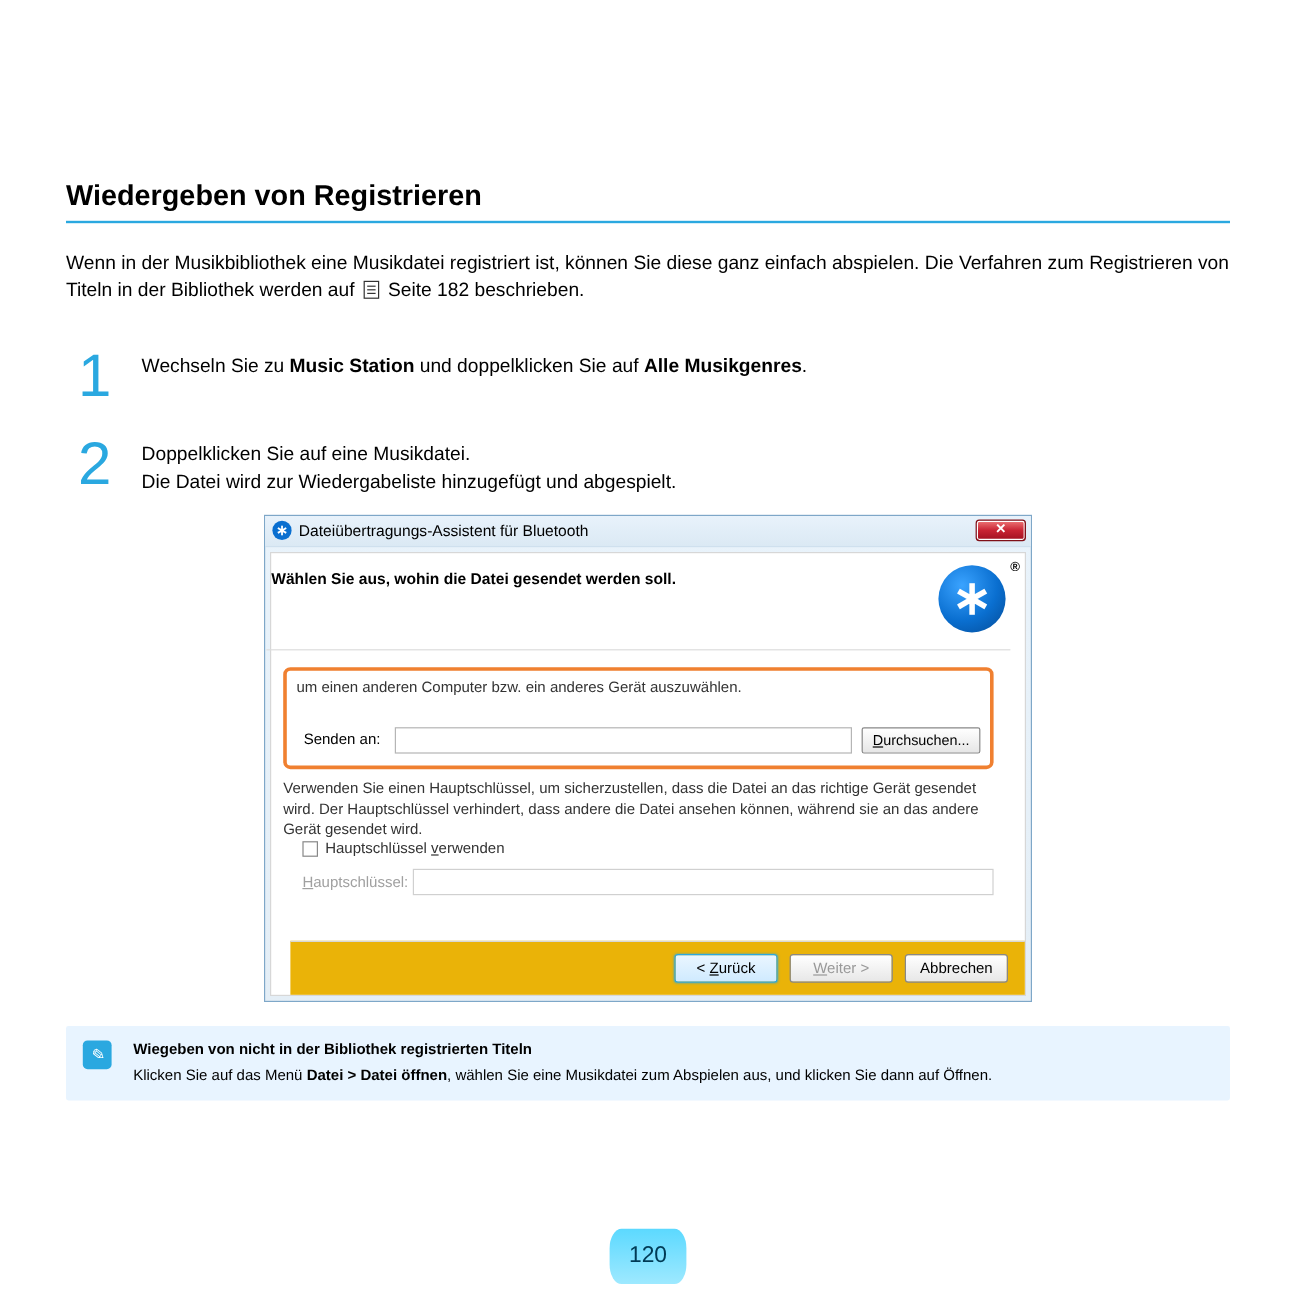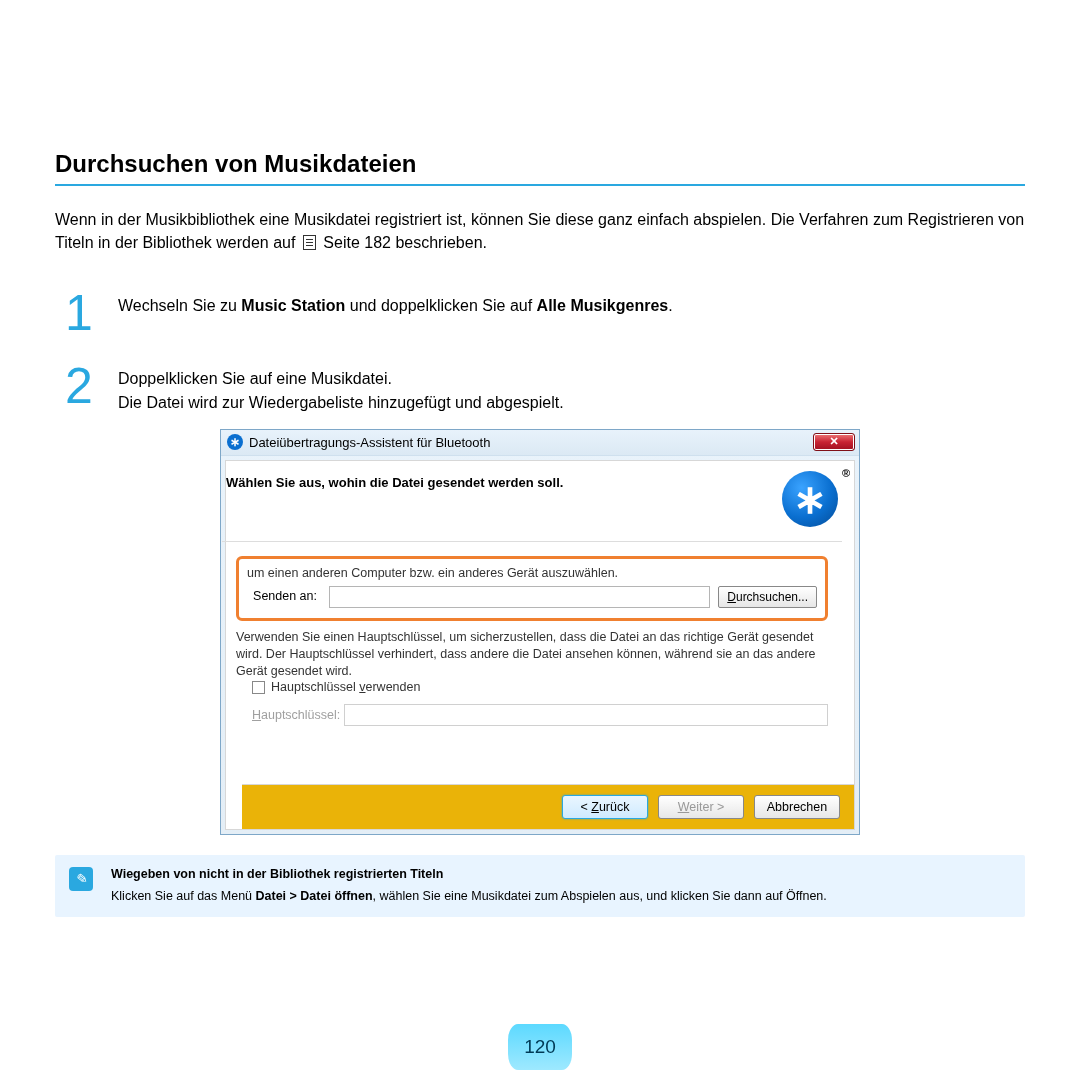--- a/index.html
+++ b/index.html
@@ -159,21 +159,21 @@
   }
   .highlight-box {
     border: 3px solid #f08030;
     border-radius: 6px;
     padding: 6px 8px 10px 8px;
     margin: 4px 0 8px 0;
   }
   .send-row {
     display: flex;
     align-items: center;
-    margin-top: 4px;
+    margin-top: 24px;
   }
   .send-label {
     width: 74px;
     text-align: right;
     color: #000;
     padding-right: 4px;
   }
   .send-input {
     flex: 1;
     height: 22px;
@@ -288,21 +288,21 @@
     justify-content: center;
     font-size: 19px;
     color: #003a55;
   }
 
   u { text-decoration: underline; }
 </style>
 </head>
 <body>
 
-<h2 class="section-title">Durchsuchen von Musikdateien</h2>
+<h2 class="section-title">Wiedergeben von Registrieren</h2>
 <div class="title-underline"></div>
 
 <p class="intro">
   <span>Wenn in der Musikbibliothek eine Musikdatei registriert ist, können Sie diese ganz einfach abspielen. Die Verfahren zum Registrieren von Titeln in der Bibliothek werden auf </span>
   <span class="page-ref-icon"></span>
   <span> Seite 182 beschrieben.</span>
 </p>
 
 <div class="step">
   <div class="step-num">1</div>

